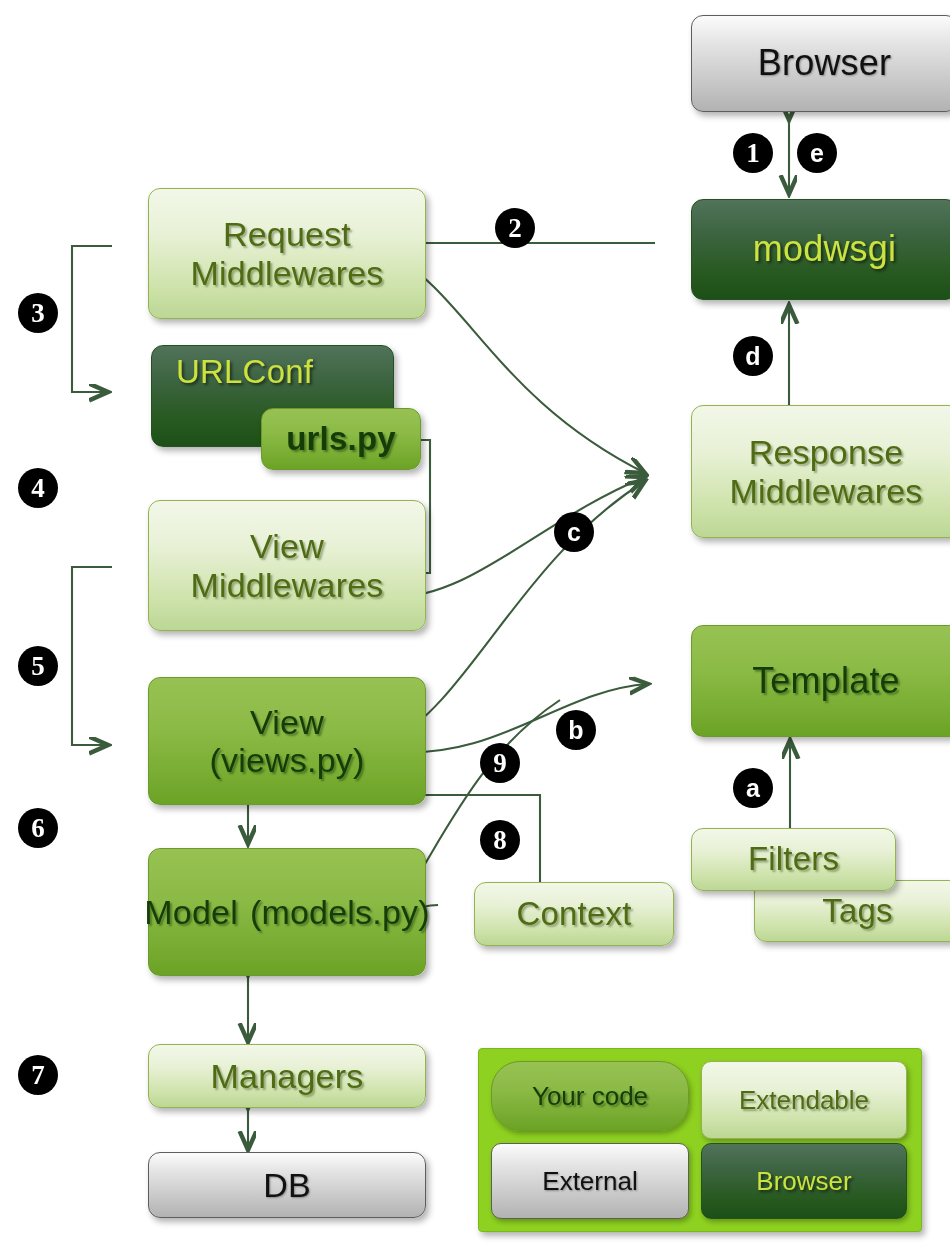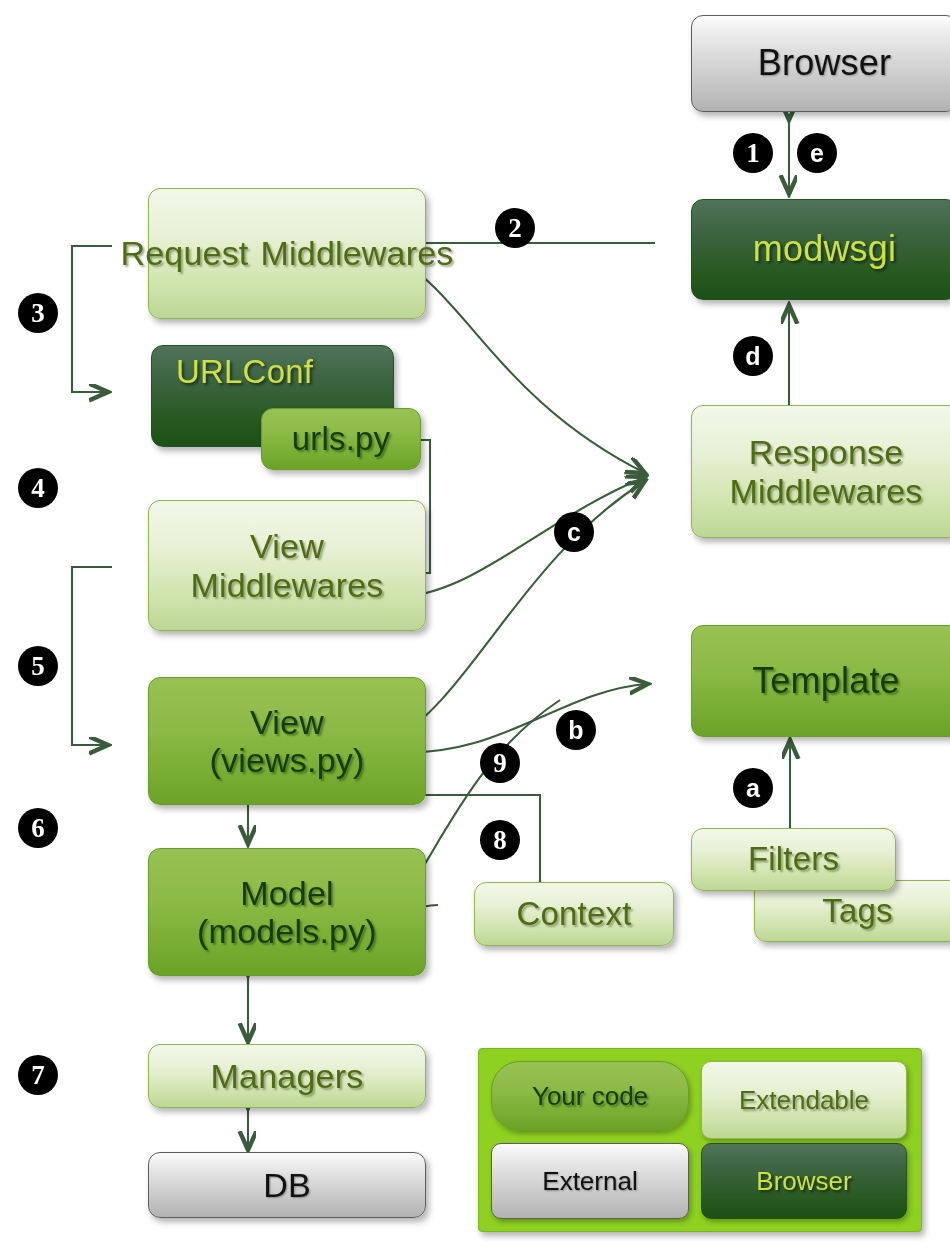--- a/index.html
+++ b/index.html
@@ -171,44 +171,44 @@
   </svg>
 
   <div class="node v-external" style="left:655px; top:15px; width:267px; height:97px; font-size:36px;">
     <span class="label">Browser</span>
   </div>
 
   <div class="node v-django" style="left:655px; top:199px; width:267px; height:101px; font-size:36px;">
     <span class="label">modwsgi</span>
   </div>
 
-  <div class="node v-extendable" style="left:112px; top:188px; width:278px; height:131px; font-size:34px; flex-direction:row;">
+  <div class="node v-extendable" style="left:112px; top:188px; width:278px; height:131px; font-size:34px; flex-direction:column;">
     <span class="label">Request</span>
     <span class="label">Middlewares</span>
   </div>
 
   <div class="node v-django" style="left:115px; top:345px; width:243px; height:102px; font-size:33px; justify-content:flex-start; padding-left:18px; align-items:flex-start; padding-top:8px; z-index:6;">
     <span class="label">URLConf</span>
   </div>
 
-  <div class="node v-yourcode" style="left:225px; top:408px; width:160px; height:62px; font-size:33px; z-index:7;">
+  <div class="node v-yourcode" style="left:225px; top:408px; width:160px; height:62px; font-size:33px; z-index:7;font-weight:bold;">
     <span class="label">urls.py</span>
   </div>
 
   <div class="node v-extendable" style="left:112px; top:500px; width:278px; height:131px; font-size:34px; flex-direction:column;">
     <span class="label">View</span>
     <span class="label">Middlewares</span>
   </div>
 
   <div class="node v-yourcode" style="left:112px; top:677px; width:278px; height:128px; font-size:34px; flex-direction:column;">
     <span class="label">View</span>
     <span class="label">(views.py)</span>
   </div>
 
-  <div class="node v-yourcode" style="left:112px; top:848px; width:278px; height:128px; font-size:34px; flex-direction:column;">
+  <div class="node v-yourcode" style="left:112px; top:848px; width:278px; height:128px; font-size:34px; flex-direction:row;">
     <span class="label">Model</span>
     <span class="label">(models.py)</span>
   </div>
 
   <div class="node v-extendable" style="left:112px; top:1044px; width:278px; height:64px; font-size:34px;">
     <span class="label">Managers</span>
   </div>
 
   <div class="node v-external" style="left:112px; top:1152px; width:278px; height:66px; font-size:34px;">
     <span class="label">DB</span>

